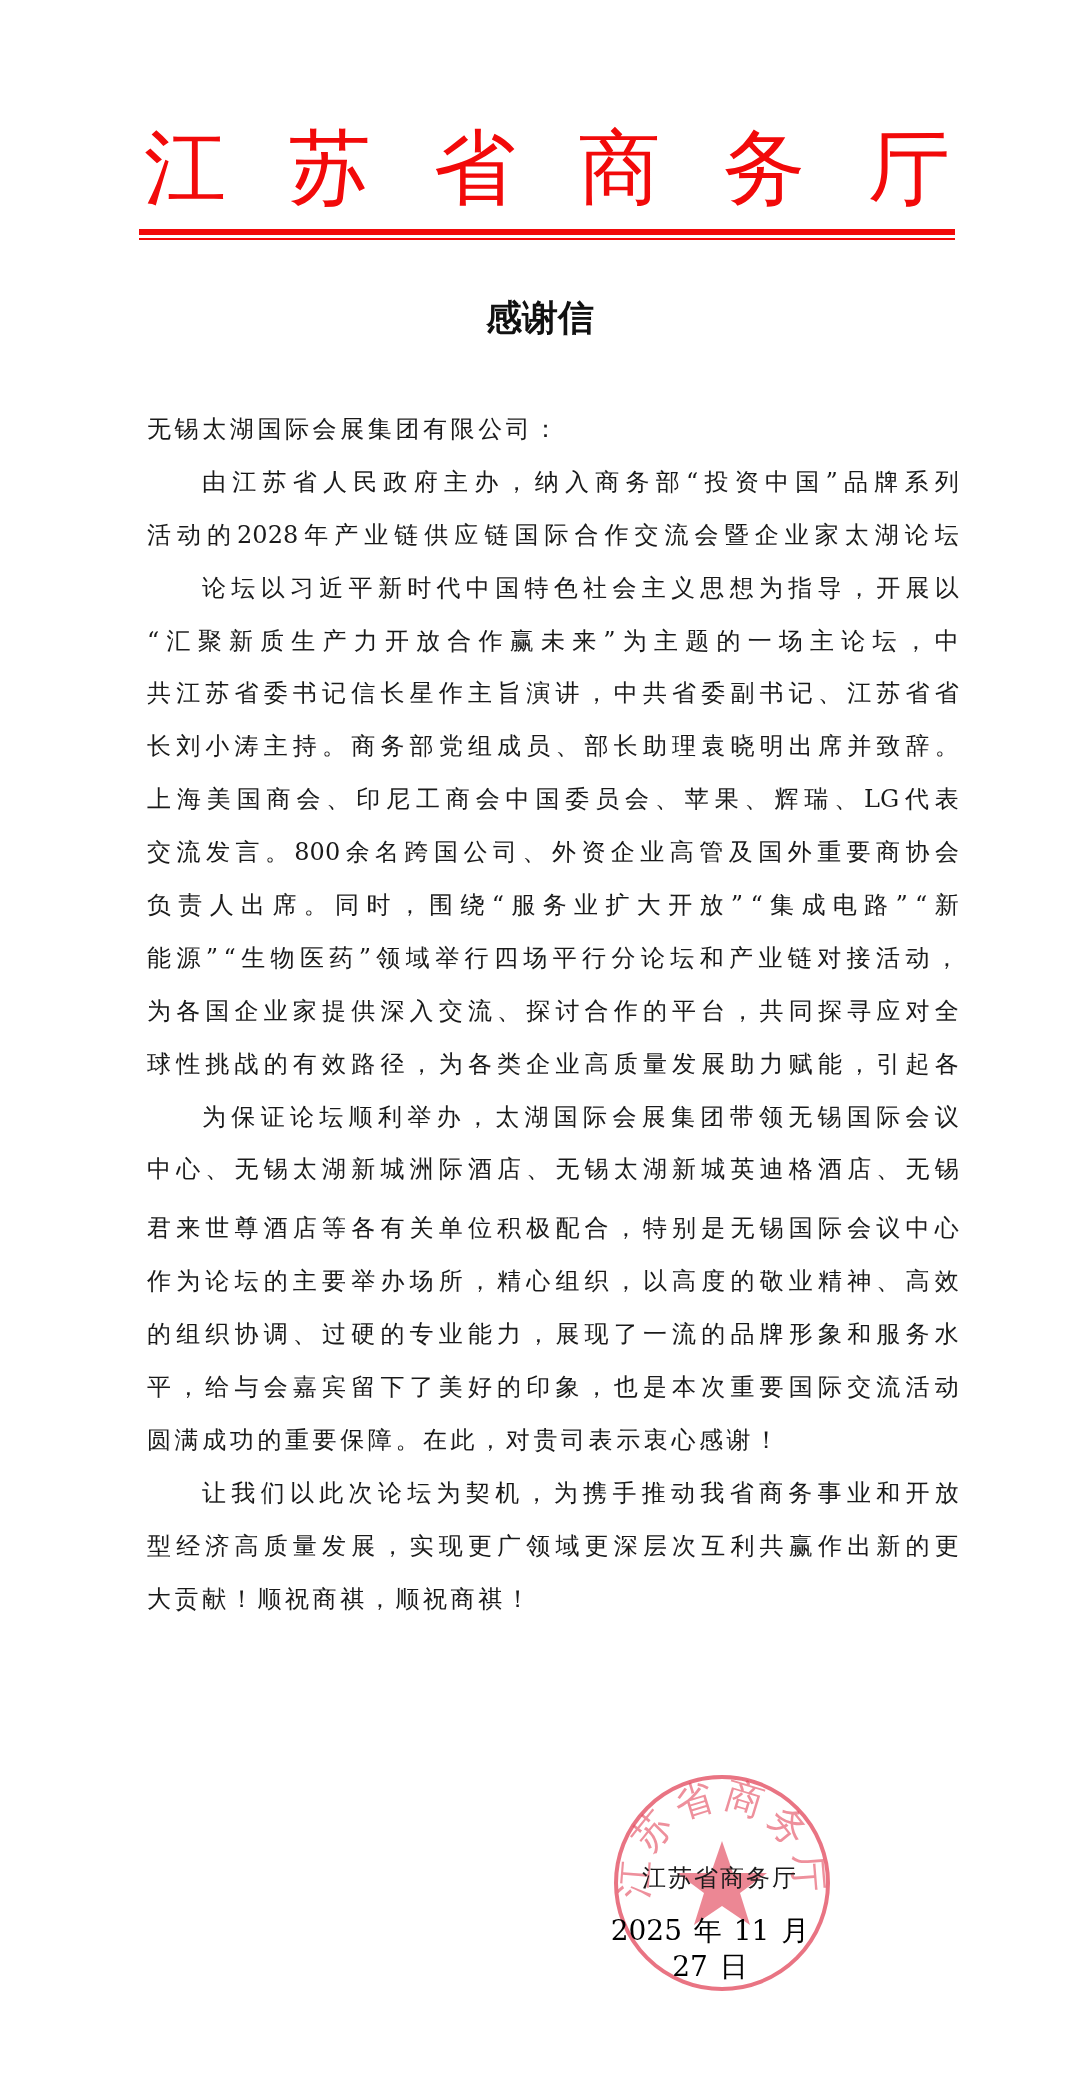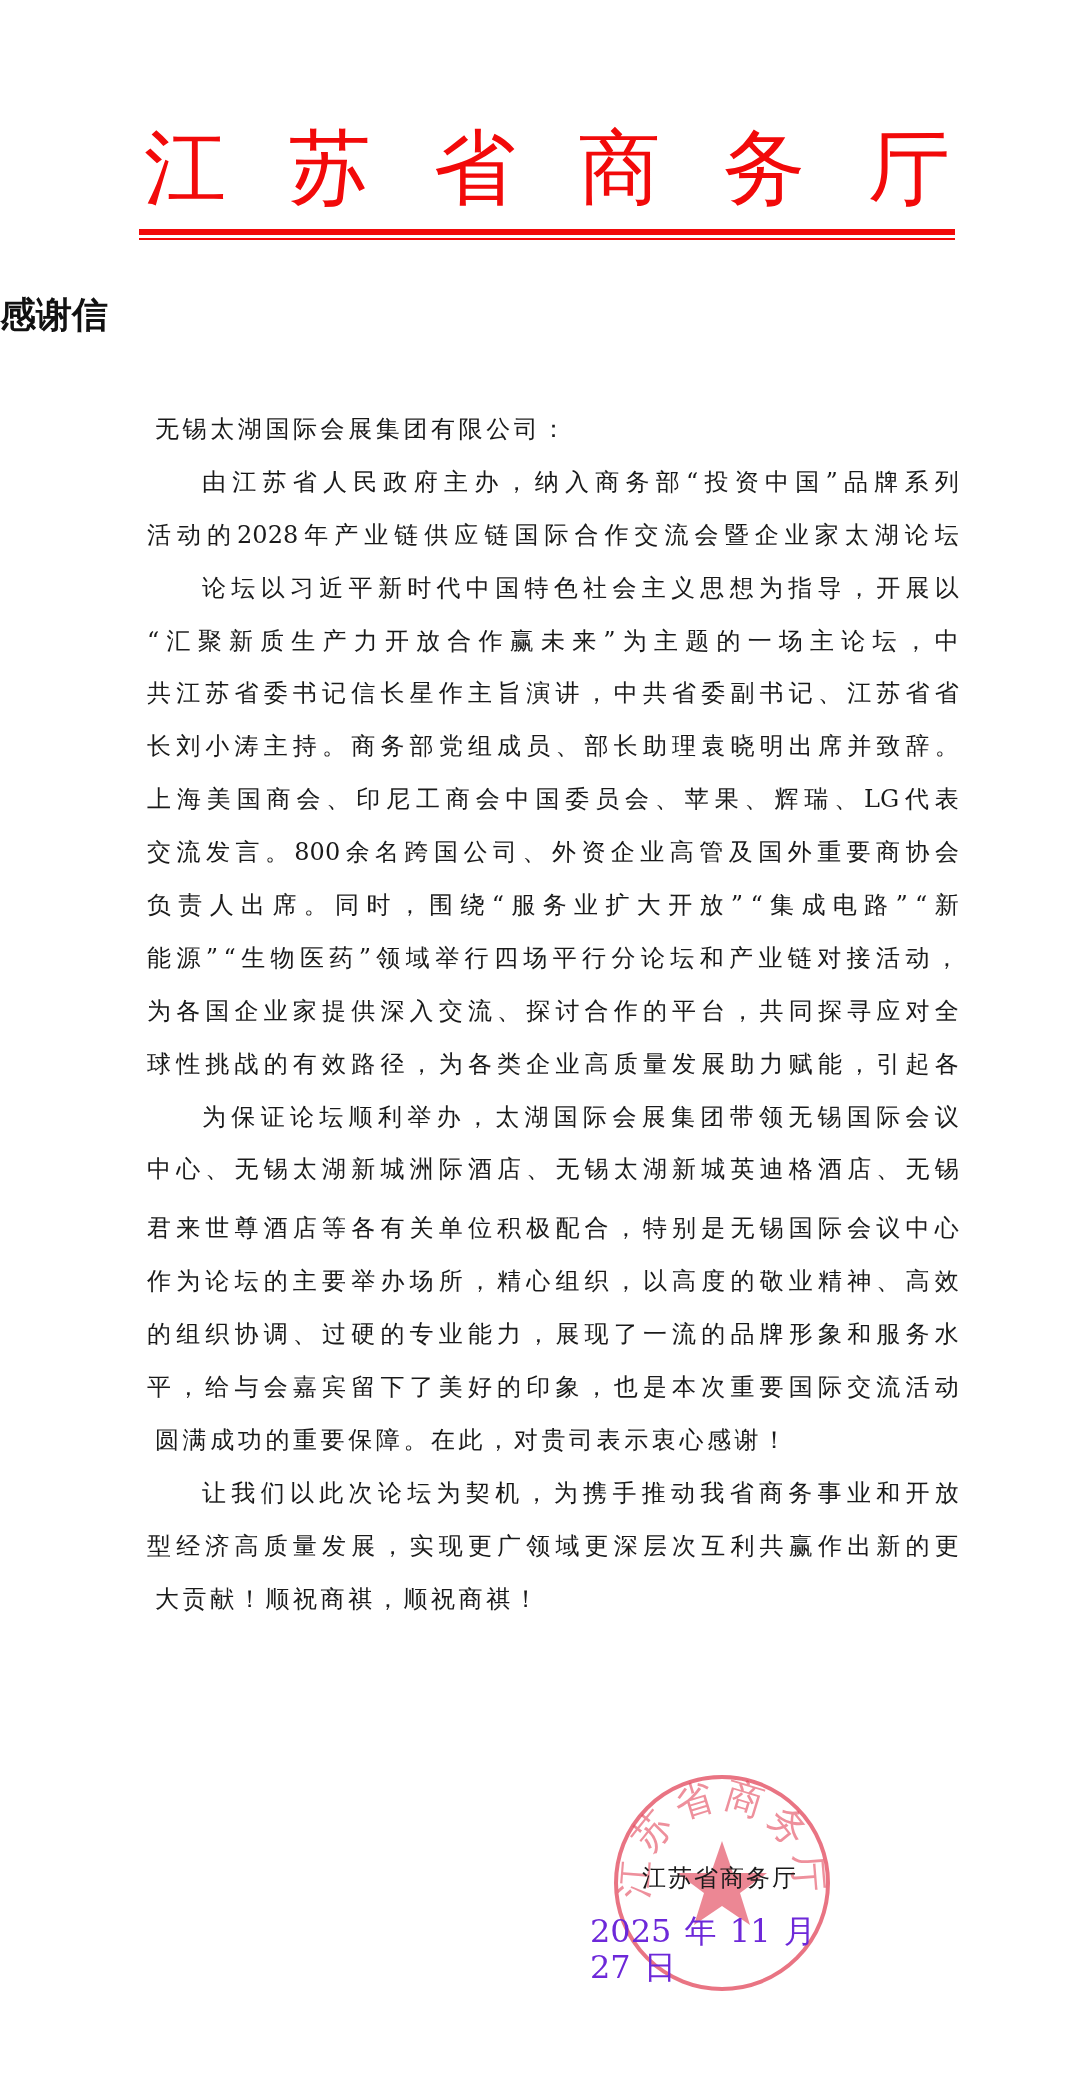--- a/index.html
+++ b/index.html
@@ -4,32 +4,32 @@
 <style>
   html, body { margin: 0; padding: 0; background: #ffffff; }
   body { width: 1080px; height: 2077px; position: relative; overflow: hidden;
          font-family: "DejaVu Serif", "Liberation Serif", serif; color: #111; }
   .masthead { position: absolute; left: 139px; top: 118px; width: 816px; height: 100px;
               display: flex; justify-content: space-between; align-items: center; }
   .masthead span { font-family: "DejaVu Serif", "Liberation Serif", serif; font-size: 82px;
                    line-height: 100px; color: #f20a0a; font-weight: normal; width: 92px; text-align: center; }
   .rule-thick { position: absolute; left: 139px; top: 229px; width: 816px; height: 6px; background: #f20a0a; }
   .rule-thin { position: absolute; left: 139px; top: 238px; width: 816px; height: 2px; background: #f20a0a; }
-  .title { position: absolute; left: 0; width: 1080px; top: 294px; text-align: left;
-           font-family: Liberation Mono, monospace; font-weight: bold; font-size: 36px; line-height: 48px; color: #111; letter-spacing: 0px; }
+  .title { position: absolute; left: 0; width: 1080px; top: 294px; text-align: center;
+           font-family: Liberation Sans, sans-serif; font-weight: bold; font-size: 36px; line-height: 48px; color: #111; letter-spacing: 0px; }
   .body-text { position: absolute; left: 147px; top: 403px; width: 812px; }
   .line { height: 52.9px; line-height: 52.9px; font-size: 24px; white-space: nowrap;
           display: flex; justify-content: space-between; color: #1a1a1a; }
   .line.indent { padding-left: 55px; }
-  .line.short { justify-content: flex-start; letter-spacing: 3.6px; margin-left: 8px; }
+  .line.short { justify-content: flex-start; letter-spacing: 3.6px; }
   .stamp { position: absolute; left: 614px; top: 1775px; width: 216px; height: 216px; border-radius: 50%;
            border: 4px solid rgba(226, 70, 90, 0.75); box-sizing: border-box; }
   .stamp svg { position: absolute; left: 0; top: 0; }
   .signature { position: absolute; left: 620px; top: 1860px; width: 200px; font-size: 24px; line-height: 36px; letter-spacing: 2px; color: #1a1a1a; text-align: center; }
-  .date { position: absolute; left: 590px; top: 1913px; width: 240px; font-size: 32px; line-height: 36px; color: #6d28d9; word-spacing: 3px; }
+  .date { position: absolute; left: 590px; top: 1913px; width: 240px; font-size: 28px; line-height: 36px; color: #000000; text-align: center; word-spacing: 3px; }
 </style>
 </head>
 <body>
 
 <div class="masthead">
   <span>江</span>
   <span>苏</span>
   <span>省</span>
   <span>商</span>
   <span>务</span>

